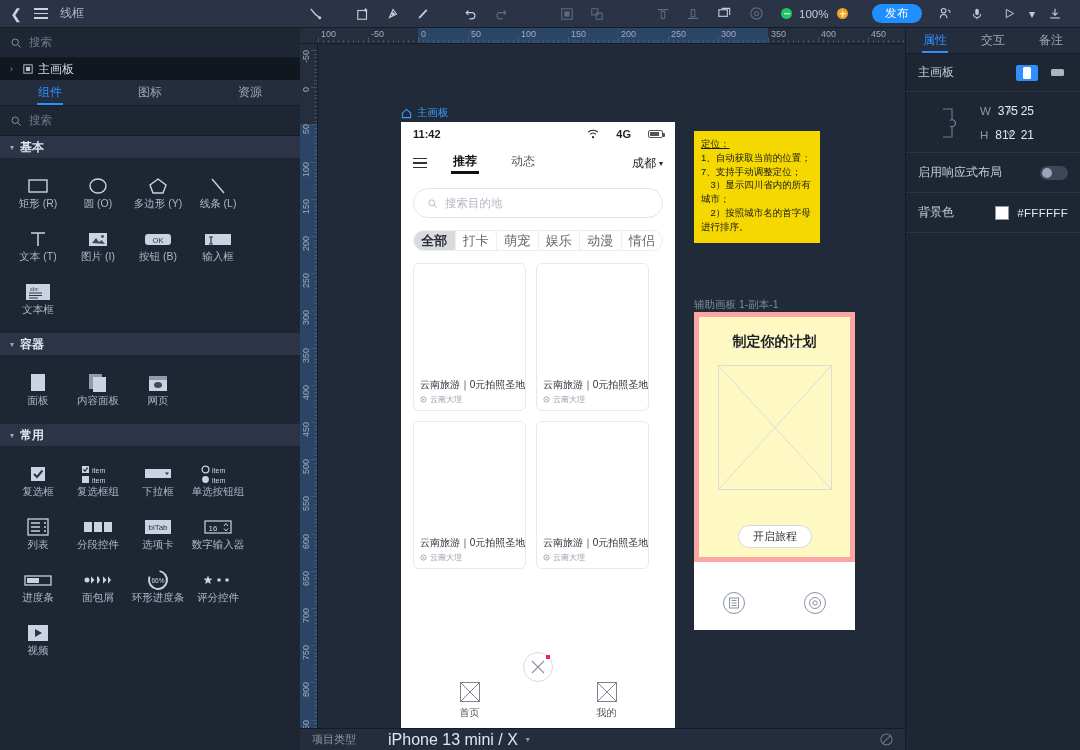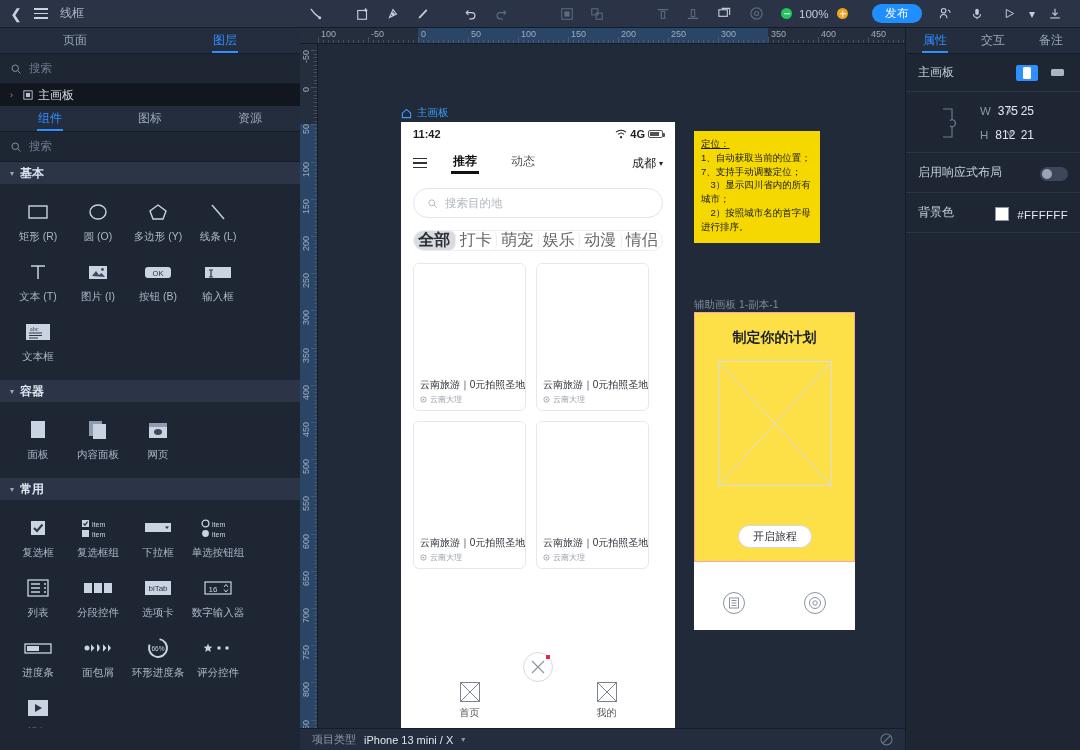--- a/index.html
+++ b/index.html
@@ -54,21 +54,21 @@
   .layer-row .caret { font-size:9px; color:#8c99ab; width:8px; }
   .lcomp-tabs { display:flex; height:26px; background:#242d3d; border-bottom:1px solid #151c29; }
   .lcomp-tabs .ltab { font-size:12px; }
   .palette { height:calc(722px - 26px - 30px - 22px - 26px - 30px - 22px); overflow:hidden; position:relative;}
   .group-hd {
     height:22px; background:#2b3547; display:flex; align-items:center;
     gap:6px; padding-left:10px; color:#dfe6f0; font-size:12px; font-weight:bold;
   }
   .group-hd .tri { font-size:8px; color:#9aa6b8; }
   .grid { display:flex; flex-wrap:wrap; padding:10px 0 6px 0; }
-  .cell { width:60px; display:flex; flex-direction:column; align-items:center; gap:7px; padding:7px 0 10px 0; }
+  .cell { width:60px; display:flex; flex-direction:column; align-items:center; padding:7px 0 10px 0; }
   .cell .ic { height:22px; display:flex; align-items:center; justify-content:center; color:#c9d3e1;}
   .cell .lb { font-size:10.5px; color:#aab5c6; white-space:nowrap; }
   .rowpad { padding-left:8px; }
 
   
   .canvaswrap { position:absolute; left:300px; top:28px; width:605px; height:722px; background:#212a38; }
   .ruler-corner { position:absolute; left:0; top:0; width:18px; height:16px; background:#252e3d; border-right:1px solid #161d29; border-bottom:1px solid #161d29;}
   .ruler-h { position:absolute; left:0; top:0; height:16px; width:605px; background:#252e3d; overflow:hidden; border-bottom:1px solid #161d29;}
   .ruler-v { position:absolute; left:0; top:16px; width:18px; height:690px; background:#252e3d; overflow:hidden; border-right:1px solid #161d29;}
   .rh-sel { position:absolute; top:0; height:16px; background:#2a4566; }
@@ -80,58 +80,58 @@
   .canvas { position:absolute; left:18px; top:16px; width:587px; height:690px; background:#212a38; overflow:hidden; }
 
   
   .ab-label { position:absolute; font-size:10.5px; color:#7f8b9c; }
   .ab-label.main { color:#3b9dff; display:flex; align-items:center; gap:5px; }
 
   
   .phone { position:absolute; background:#fff; }
   .ph-status { display:flex; align-items:center; height:22px; padding:12px 12px; }
   .ph-time { font-size:11px; color:#1b1f24; font-weight:bold; }
-  .ph-sig { margin-left:auto; display:flex; align-items:center; gap:3px; color:#1b1f24;}
+  .ph-sig { margin-left:auto; display:flex; align-items:center; gap:17px; color:#1b1f24;}
   .ph-4g { font-size:11px; font-weight:bold;}
   .batt { width:15px; height:8px; border:1px solid #555; border-radius:2px; position:relative;}
   .batt:after{content:'';position:absolute;right:-3px;top:2px;width:2px;height:4px;background:#555;border-radius:0 1px 1px 0;}
   .batt i{position:absolute;left:1px;top:1px;bottom:1px;width:9px;background:#555;}
   .ph-nav { display:flex; align-items:center; height:34px; padding:0 12px; }
   .ph-ham { display:flex; flex-direction:column; gap:3px; width:14px; }
   .ph-ham i { height:1.3px; background:#333; display:block; }
   .ph-nav-items { display:flex; align-items:flex-end; gap:34px; margin-left:26px; }
   .ph-nav-it { font-size:12px; color:#555; position:relative; padding-bottom:4px;}
   .ph-nav-it.on { color:#111; font-weight:bold; }
   .ph-nav-it.on:after { content:''; position:absolute; left:-2px; right:-2px; bottom:0; height:2.5px; background:#111; }
   .ph-city { margin-left:auto; display:flex; align-items:center; gap:3px; font-size:12px; color:#222; }
   .ph-search {
     margin:8px 12px 0 12px; height:30px; border:1px solid #e2e4e8; border-radius:15px;
     display:flex; align-items:center; gap:7px; padding:0 13px; color:#b3b8c0; font-size:11.5px;
   }
   .ph-chips { display:flex; margin:12px 12px 0 12px; border:1px solid #eceef1; border-radius:13px; overflow:hidden; height:21px;}
-  .chip { flex:1; display:flex; align-items:center; justify-content:center; font-size:16px; color:#666; border-right:1px solid #eceef1;border-radius:6px;}
+  .chip { flex:1; display:flex; align-items:center; justify-content:center; font-size:13px; color:#666; border-right:1px solid #eceef1;}
   .chip:last-child { border-right:none; }
   .chip.on { background:#d9dbdf; color:#2b2f36; font-weight:bold; }
   .cards { display:flex; flex-wrap:wrap; gap:10px; padding:12px; }
   .card { width:113px; border:1px solid #e6e8ec; border-radius:6px; background:#fff; overflow:hidden; }
   .card .thumb { height:110px; background:#fff; }
   .card .ct { font-size:10px; color:#2c3138; padding:4px 6px 2px 6px; white-space:nowrap; overflow:hidden;}
   .card .cm { display:flex; align-items:center; padding:0 6px 5px 6px; font-size:8px; color:#9aa0aa; gap:3px;}
   .ph-fab { position:absolute; width:30px; height:30px; border:1px solid #d7dae0; border-radius:50%; background:#fff; display:flex; align-items:center; justify-content:center;}
   .xbox { border:1px solid #7d848f; position:relative; }
   .ph-tabbar { position:absolute; left:0; right:0; display:flex; }
   .tabitem { flex:1; display:flex; flex-direction:column; align-items:center; gap:4px; }
   .tabitem .tl { font-size:10px; color:#555; }
   .redpt { position:absolute; width:4px; height:4px; background:#e8274b; right:2px; top:2px; }
 
   
   .note { position:absolute; background:#f5d800; color:#17191c; font-size:9.5px; line-height:1.45; padding:6px 7px; }
 
   
-  .aux { position:absolute; background:#fde047; border:1px solid #fca5a5; }
+  .aux { position:absolute; background:#fef9c3; border:5px solid #fca5a5;text-decoration:underline; }
   .aux-title { text-align:center; font-size:14px; font-weight:bold; color:#1c2026; padding-top:16px;}
   .aux-img { margin:14px auto 0 auto; border:1px solid #d9dce1; position:relative; }
   .aux-btn { position:absolute; border:1px solid #d5d9df; border-radius:14px; background:#fff; display:flex; align-items:center; justify-content:center; font-size:11px; color:#2c3138;}
   .aux-bottom { position:absolute; display:flex; width:100%; }
   .circle-ic { width:22px; height:22px; border:1px solid #8b939f; border-radius:50%; display:flex; align-items:center; justify-content:center;}
 
   
   .right { position:absolute; left:905px; top:28px; width:175px; height:722px; background:#1e2633; border-left:1px solid #151c29;}
   .rtabs { display:flex; height:26px; background:#242d3d; border-bottom:1px solid #151c29;}
   .rtab { flex:1; display:flex; align-items:center; justify-content:center; font-size:12px; color:#9aa6b8; position:relative;}
@@ -142,31 +142,31 @@
   .orient { margin-left:auto; display:flex; align-items:center; gap:8px;}
   .or-btn { width:22px; height:16px; border-radius:2px; display:flex; align-items:center; justify-content:center;}
   .or-btn.on { background:#2e8fff; }
   .or-p { width:8px; height:12px; background:#fff; border-radius:1.5px;}
   .or-l { width:13px; height:7px; background:#aab4c3; border-radius:1.5px;}
   .rdims { padding:12px 12px 10px 12px; display:grid; grid-template-columns:62px 26px 1fr; align-items:center; row-gap:10px; border-bottom:1px solid #2b3446;}
   .fld { display:flex; align-items:baseline; gap:7px;}
   .fld .k { color:#8b97a9; font-size:11.5px;}
   .fld .v { color:#e3e9f2; font-size:12px;}
   .linkic { grid-row:1 / span 2; display:flex; align-items:center; justify-content:center; color:#6f7c90;}
-  .rrow { padding:11px 12px; display:flex; align-items:flex-end; border-bottom:1px solid #2b3446;}
+  .rrow { padding:11px 12px; display:flex; align-items:center; border-bottom:1px solid #2b3446;}
   .rrow .lbl { font-size:12px; color:#c3ccda; }
   .toggle { margin-left:auto; width:28px; height:14px; border-radius:7px; background:#3c4759; position:relative;}
   .toggle i { position:absolute; left:2px; top:2px; width:10px; height:10px; border-radius:50%; background:#9aa6b8;}
   .swatch { width:14px; height:14px; background:#fff; border:1px solid #8b97a9; margin-left:auto;}
   .hexv { color:#e3e9f2; font-size:11.5px; margin-left:8px; letter-spacing:.3px;}
 
   
   .bottom { position:absolute; left:300px; top:728px; width:605px; height:22px; background:#242d3d; display:flex; align-items:center; gap:8px; padding:0 12px; border-top:1px solid #151c29;}
   .bottom .k { font-size:11px; color:#8b97a9; }
-  .bottom .v { font-size:11px; color:#dfe6f0; }
+  .bottom .v { font-size:16px; color:#dfe6f0;margin-left:24px; }
   .bottom .caret { font-size:8px; color:#8b97a9; }
   .bottom .right-ic { margin-left:auto; color:#6f7c90; }
 </style>
 </head>
 <body>
 
 <div class="app">
 
   <div class="topbar">
     <div class="tb-left">
@@ -292,24 +292,20 @@
       <div class="tbtn">
         <svg width="14" height="14" viewBox="0 0 16 16">
             <path d="M8 2v7M5 6.5 8 9.5 11 6.5" stroke="#c3ccda" stroke-width="1.3" fill="none"></path>
             <path d="M2.5 12.5h11" stroke="#c3ccda" stroke-width="1.3"></path>
           </svg>
       </div>
     </div>
   </div>
 
   <div class="left">
-    <div class="ltabs">
-      <div class="ltab">页面</div>
-      <div class="ltab active">图层</div>
-    </div>
     <div class="lsearch">
       <span>
         <svg width="12" height="12" viewBox="0 0 16 16">
             <circle cx="7" cy="7" r="4.3" stroke="#8391a6" stroke-width="1.3" fill="none"></circle>
             <path d="M10.2 10.2 L14 14" stroke="#8391a6" stroke-width="1.3"></path>
           </svg>
       </span>
       <span class="ph">搜索</span>
     </div>
     <div class="layer-row">

